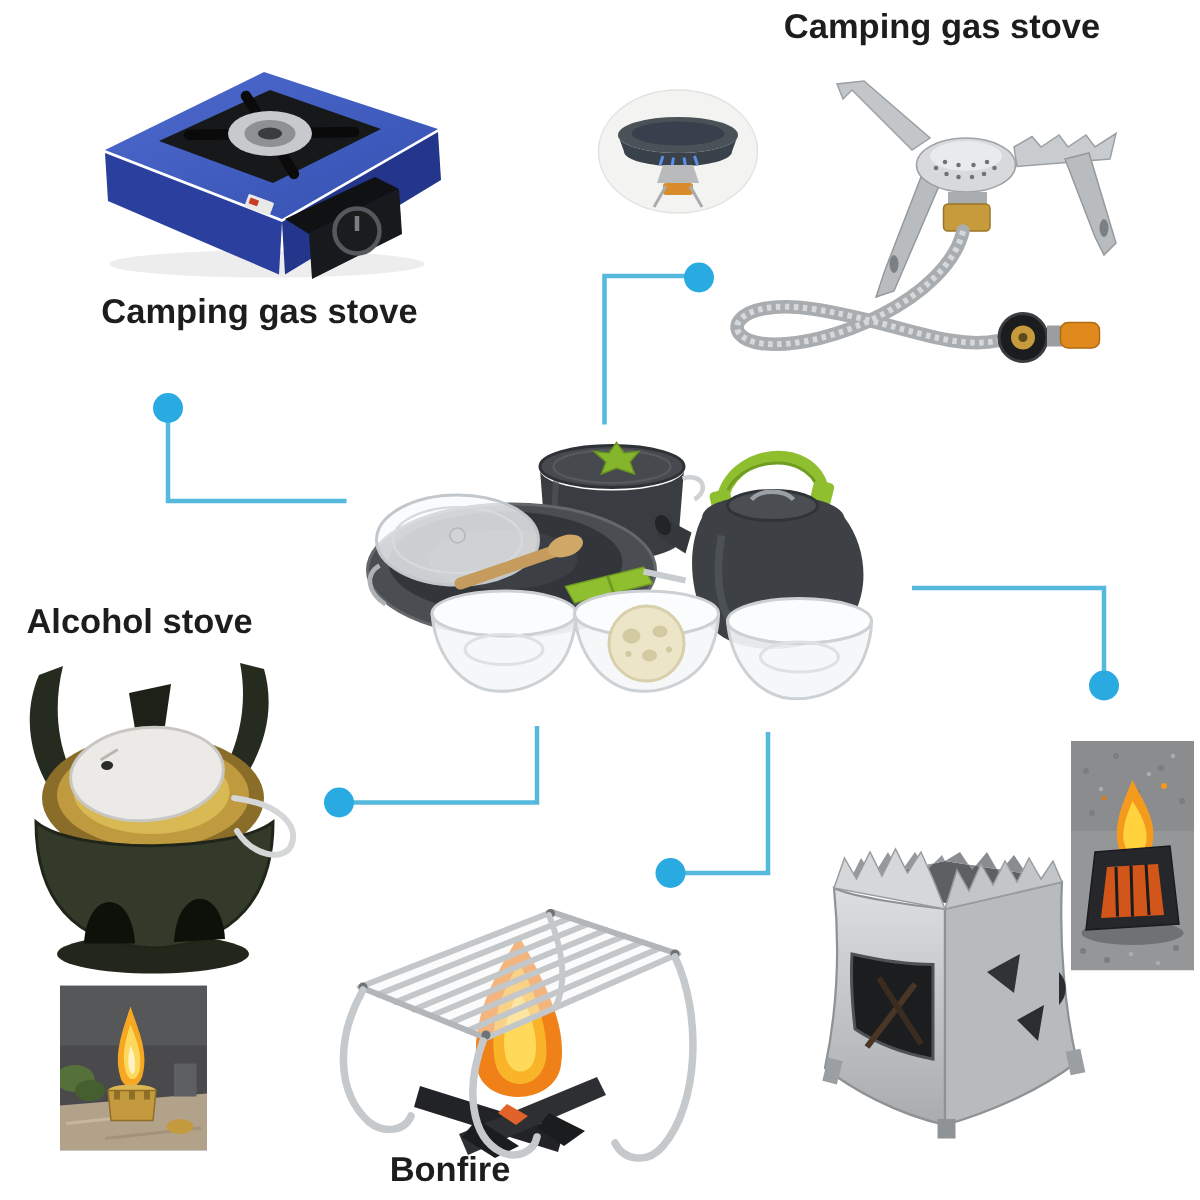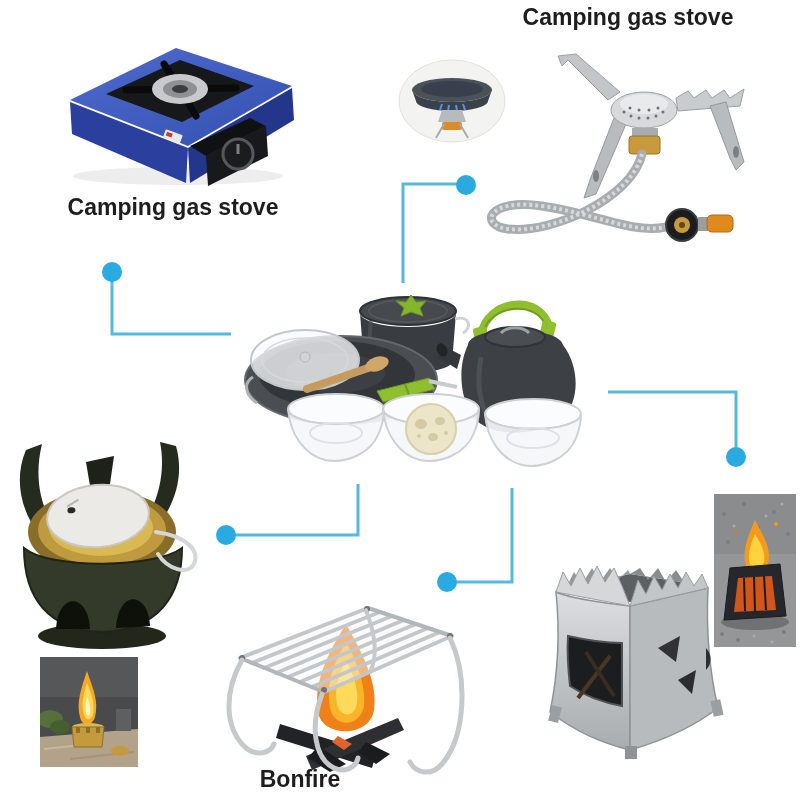--- a/index.html
+++ b/index.html
@@ -189,20 +189,21 @@
           <circle cx="176" cy="153" r="2" fill="#d3caa2"></circle>
       </g>
       <g>
         <ellipse cx="290" cy="131" rx="48" ry="15" fill="#fbfcfd" stroke="#ccd0d3" stroke-width="2"></ellipse>
         <path d="M242,131 C244,157 259,177 279,182 C301,186 325,175 333,155 C337,145 338,137 338,131 A48,15 0 0 1 242,131 Z" fill="#f4f6f8" fill-opacity="0.92" stroke="#cdd1d4" stroke-width="2"></path>
         <ellipse cx="290" cy="155" rx="26" ry="10" fill="none" stroke="#dde1e4" stroke-width="2"></ellipse>
       </g>
     </g>
   </svg>
 
+  <div class="label" style="left:0px;top:399px;width:186px">Alcohol stove</div>
   <svg class="art" style="left:6px;top:428px" width="202" height="232" viewBox="0 0 202 232">
     <g>
       <path d="M34,108 C14,82 8,50 20,22 L36,16 C28,48 34,80 50,100 Z" fill="#262b1f"></path>
       <path d="M152,98 C170,74 178,46 170,18 L154,14 C160,44 152,74 138,94 Z" fill="#262b1f"></path>
       <polygon points="80,34 108,28 104,56 84,58" fill="#1d2118"></polygon>
     </g>
     <ellipse cx="96" cy="208" rx="64" ry="13" fill="#23271b"></ellipse>
     <ellipse cx="96" cy="104" rx="74" ry="42" fill="#8a6d28"></ellipse>
     <ellipse cx="96" cy="102" rx="64" ry="35" fill="#c09a3e"></ellipse>
     <ellipse cx="95" cy="100" rx="52" ry="28" fill="#d9b954"></ellipse>

